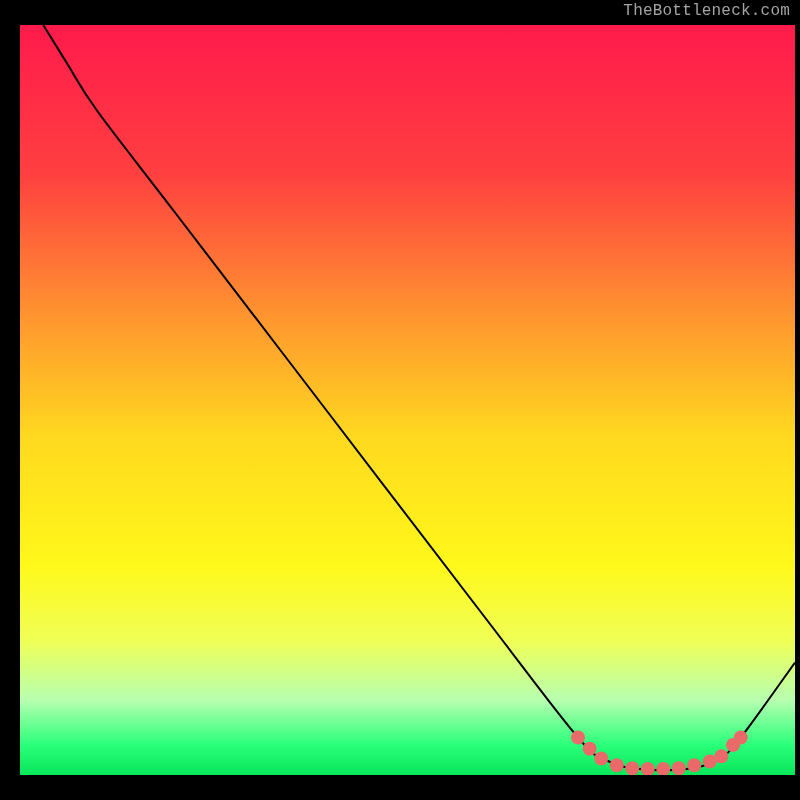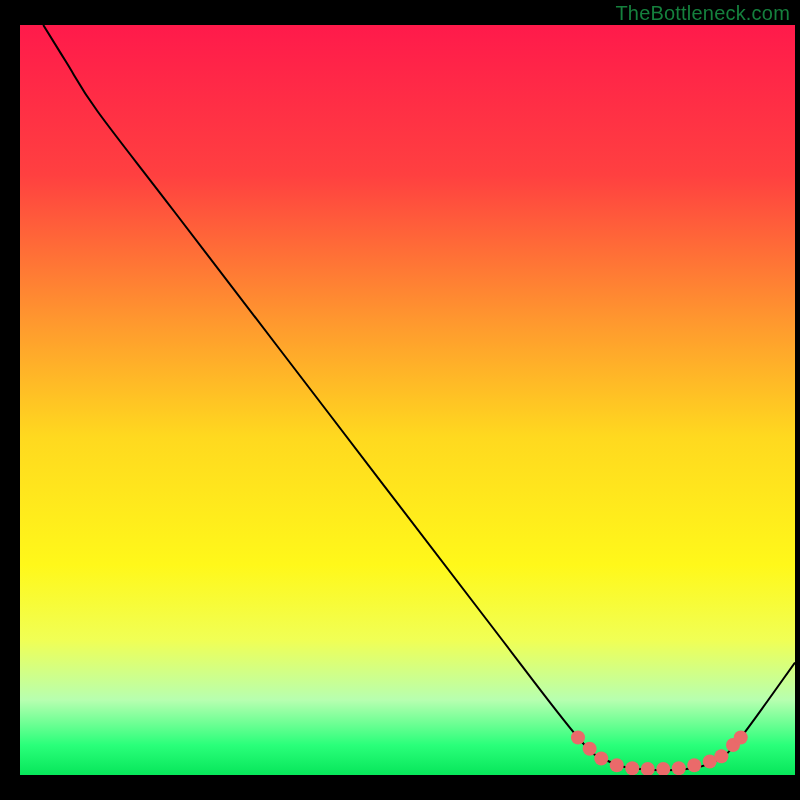--- a/index.html
+++ b/index.html
@@ -12,23 +12,23 @@
   }
   .stage {
     position: relative;
     width: 800px;
     height: 800px;
   }
   .attribution {
     position: absolute;
     top: 2px;
     right: 10px;
-    font-family: Liberation Sans, sans-serif;
-    font-size: 20px;
-    color: #15803d;
+    font-family: Liberation Mono, monospace;
+    font-size: 16px;
+    color: #a3a3a3;
     letter-spacing: 0.2px;
     user-select: none;
   }
   svg {
     display: block;
   }
 </style>
 </head>
 <body>
 

